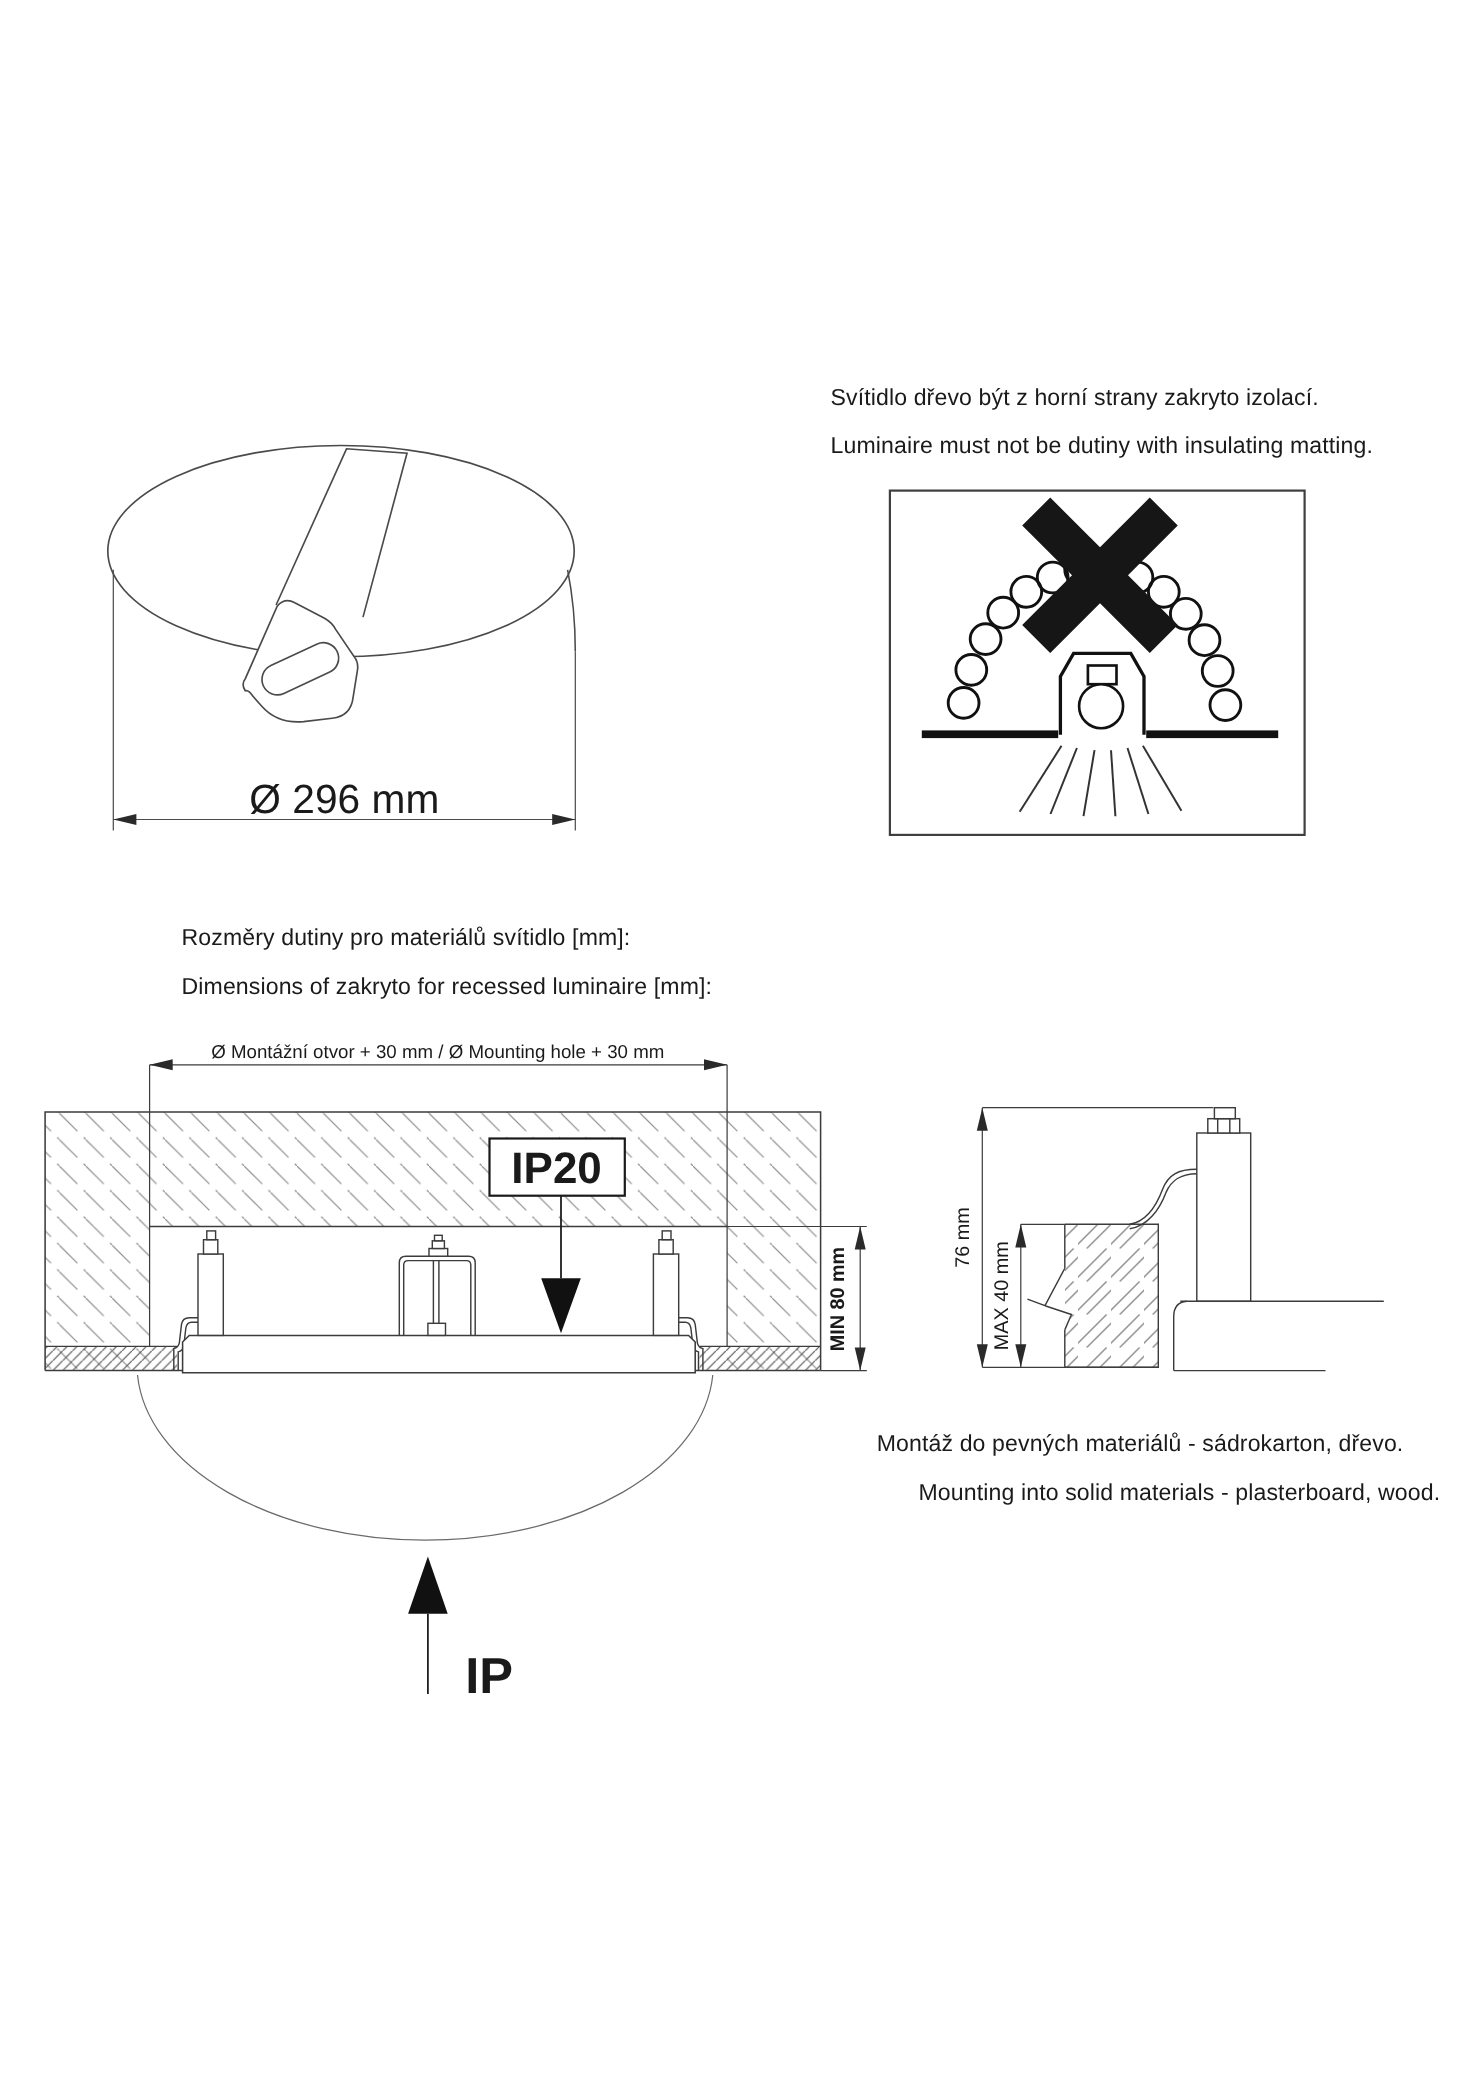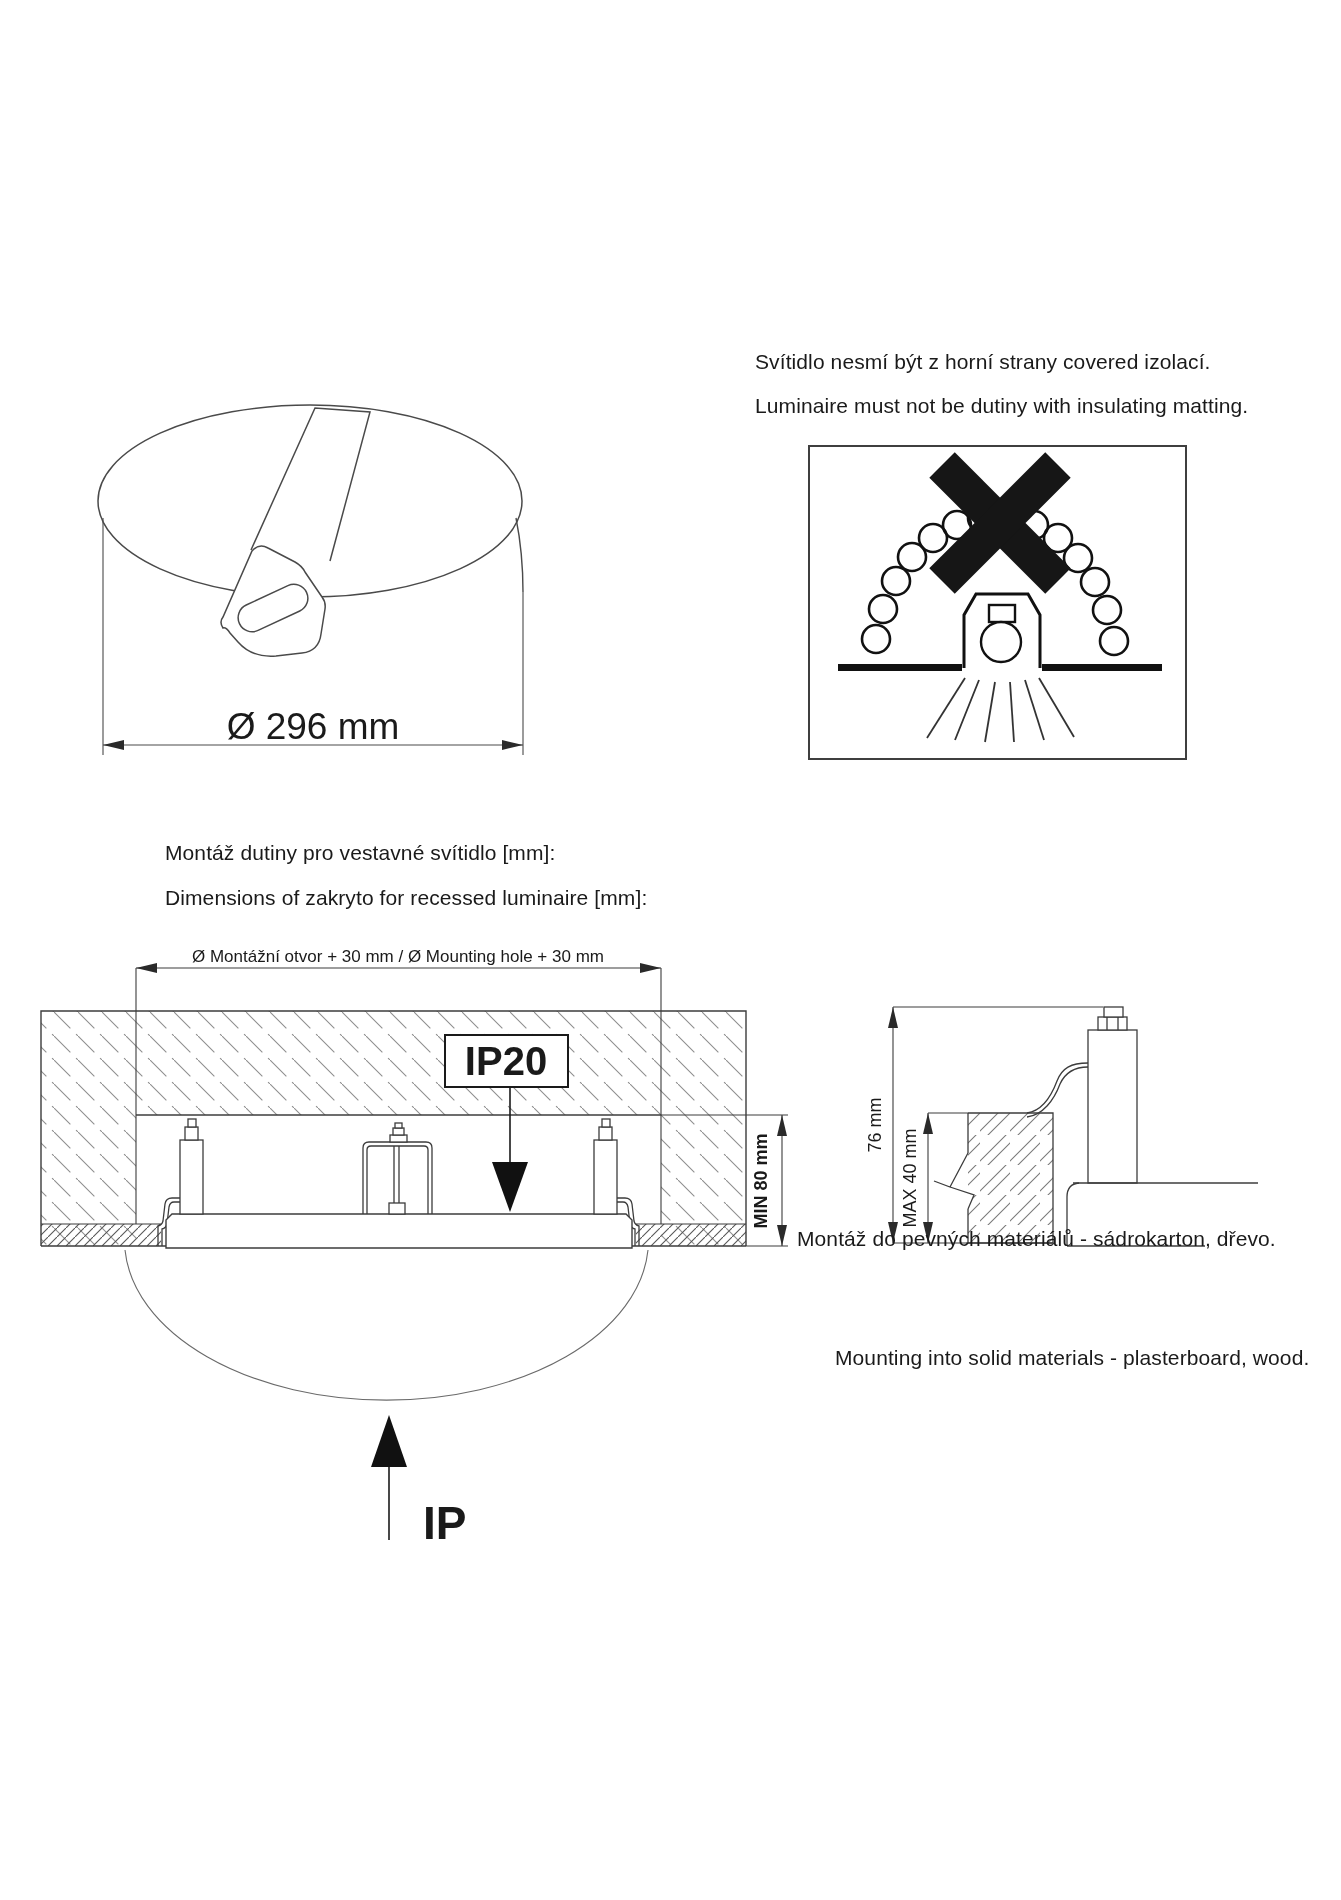--- a/index.html
+++ b/index.html
@@ -37,21 +37,21 @@
     <rect x="176" y="204" width="74" height="28" rx="14" ry="14" transform="rotate(-25 213 218)" fill="#ffffff" stroke="#4a4a4a" stroke-width="1.5"></rect>
 
     <path d="M43,128 V365 M463,202 V365" fill="none" stroke="#4a4a4a" stroke-width="1.1"></path>
 
     <path d="M43,355 H463" fill="none" stroke="#4a4a4a" stroke-width="1.1"></path>
     <polygon points="43,355 64,350 64,360" fill="#2a2a2a"></polygon>
     <polygon points="463,355 442,350 442,360" fill="#2a2a2a"></polygon>
     <text x="253" y="349" text-anchor="middle" font-size="37">Ø 296 mm</text>
   </svg>
 
-  <div class="txt" style="left:755px;top:350px;">Svítidlo nesmí být z horní strany covered izolací.</div>
+  <div class="txt" style="left:755px;top:350px;">Svítidlo dřevo být z horní strany zakryto izolací.</div>
   <div class="txt" style="left:755px;top:394px;">Luminaire must not be dutiny with insulating matting.</div>
 
   <div class="warnbox">
     <svg width="375" height="311" viewBox="0 0 375 311" style="display:block">
 
       <g fill="none" stroke="#111111" stroke-width="2.6">
         <circle cx="66" cy="192" r="14"></circle>
           <circle cx="73" cy="162" r="14"></circle>
         <circle cx="86" cy="134" r="14"></circle>
           <circle cx="102" cy="110" r="14"></circle>
@@ -83,21 +83,21 @@
         <line x1="229" y1="231" x2="264" y2="290"></line>
       </g>
 
       <g fill="#161616">
         <rect x="108" y="58" width="164" height="36" transform="rotate(45 190 76)"></rect>
         <rect x="108" y="58" width="164" height="36" transform="rotate(-45 190 76)"></rect>
       </g>
     </svg>
   </div>
 
-  <div class="txt" style="left:165px;top:841px;">Montáž dutiny pro vestavné svítidlo [mm]:</div>
+  <div class="txt" style="left:165px;top:841px;">Rozměry dutiny pro materiálů svítidlo [mm]:</div>
   <div class="txt" style="left:165px;top:886px;">Dimensions of zakryto for recessed luminaire [mm]:</div>
 
   <svg class="fig" style="left:30px;top:940px;" width="770" height="620" viewBox="0 0 770 620">
     <defs>
       <pattern id="hatch" width="24" height="24" patternUnits="userSpaceOnUse">
         <path d="M-2,-2 L26,26" stroke="#8f8f8f" stroke-width="1.1" stroke-dasharray="26 8" fill="none"></path>
       </pattern>
       <pattern id="dense" width="9" height="9" patternUnits="userSpaceOnUse">
         <path d="M-1,10 L10,-1" stroke="#555555" stroke-width="1.1" fill="none"></path>
       </pattern>
@@ -209,16 +209,16 @@
     <polygon points="33,22 28,43 38,43" fill="#2a2a2a"></polygon>
     <polygon points="33,258 28,237 38,237" fill="#2a2a2a"></polygon>
     <text transform="rotate(-90 21 140)" x="21" y="140" text-anchor="middle" font-size="18">76 mm</text>
 
     <path d="M68,128 H108 M68,128 V258" fill="none" stroke="#3c3c3c" stroke-width="1.1"></path>
     <polygon points="68,128 63,149 73,149" fill="#2a2a2a"></polygon>
     <polygon points="68,258 63,237 73,237" fill="#2a2a2a"></polygon>
     <text transform="rotate(-90 56 193)" x="56" y="193" text-anchor="middle" font-size="18">MAX 40 mm</text>
   </svg>
 
-  <div class="txt" style="left:797px;top:1227px;">Montáž do pevných materiálů - sádrokarton, dřevo.</div>
+  <div class="txt" style="left:797px;top:1301px;">Montáž do pevných materiálů - sádrokarton, dřevo.</div>
   <div class="txt" style="left:835px;top:1346px;">Mounting into solid materials - plasterboard, wood.</div>
 
 </div>
 
 </body></html>

